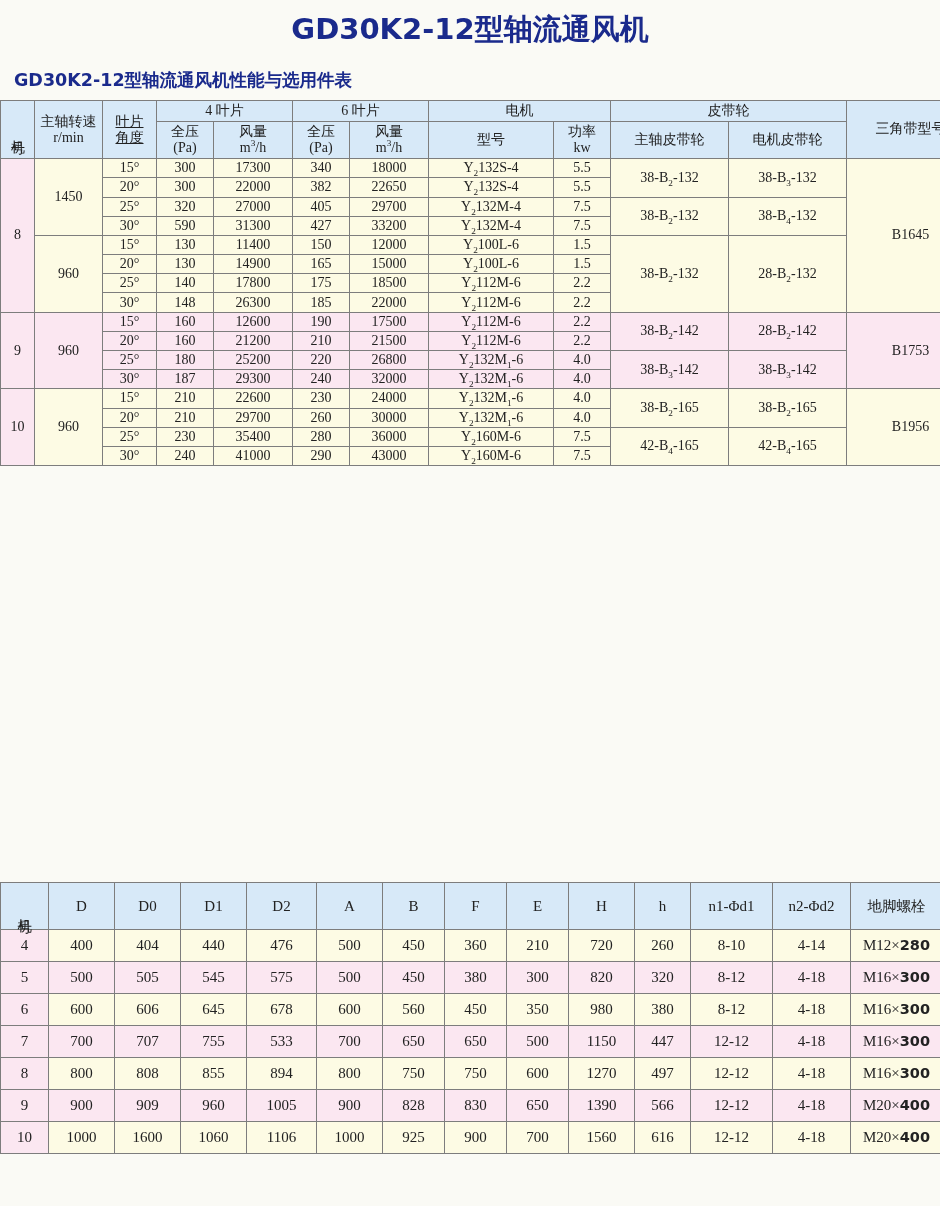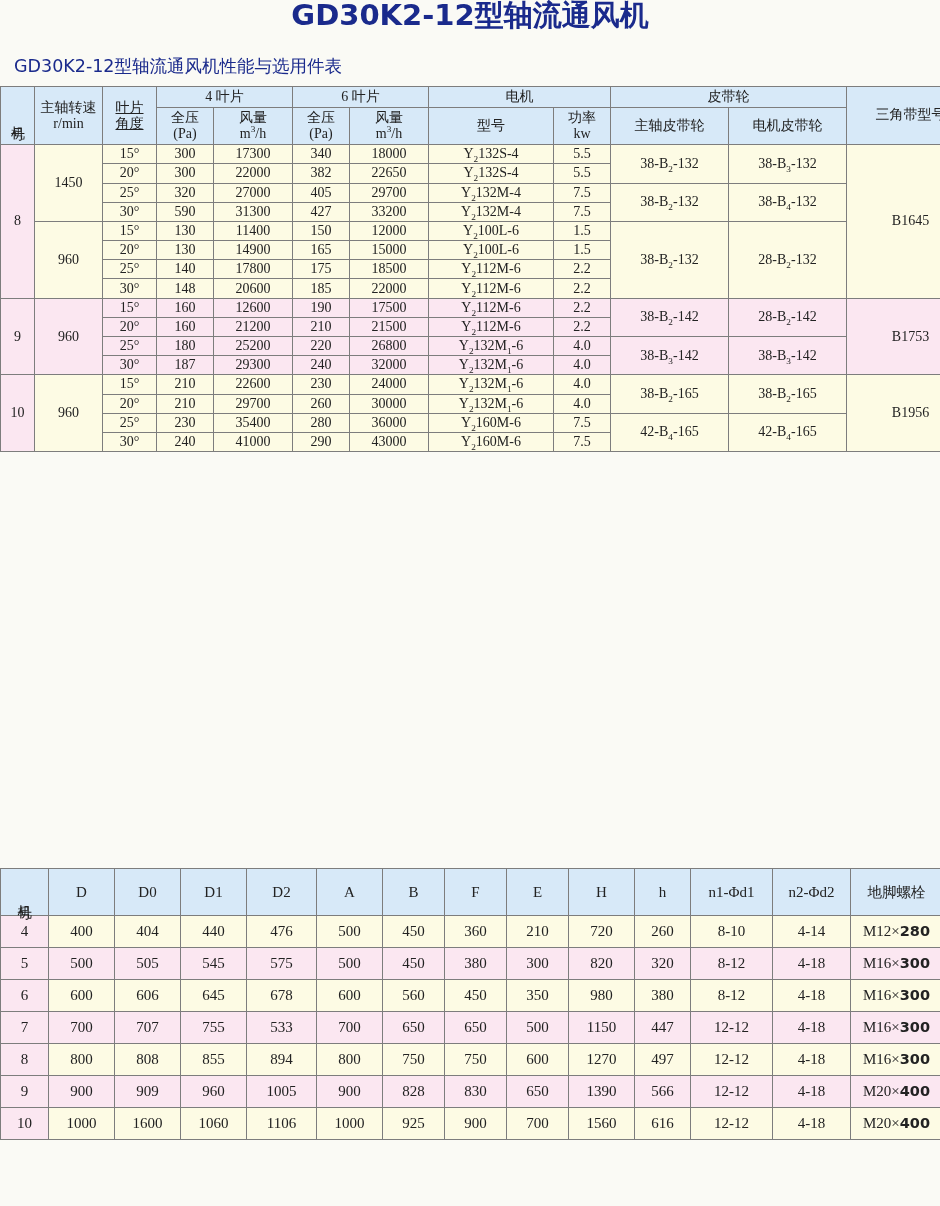--- a/index.html
+++ b/index.html
@@ -22,25 +22,26 @@
   }
 
   
   .main-title {
     text-align: center;
     font-family: "DejaVu Sans", sans-serif;
     font-weight: bold;
     font-size: 29px;
     color: #1a2a8c;
     letter-spacing: 0px;
+    padding-top: 14px;
     line-height: 1.1;
   }
   .section-title {
     font-family: "DejaVu Sans", sans-serif;
-    font-weight: normal;
+    font-weight: bold;
     font-size: 17.5px;
     color: #1a2a8c;
     margin: 22px 0 8px 14px;
   }
   .section-title.second {
     margin-top: 14px;
   }
 
   
   table.grid {
@@ -262,21 +263,21 @@
           <td class="cream">140</td>
           <td class="cream">17800</td>
           <td class="cream">175</td>
           <td class="cream">18500</td>
           <td class="cream">Y<sub>2</sub>112M-6</td>
           <td class="cream">2.2</td>
         </tr>
         <tr>
           <td class="cream">30°</td>
           <td class="cream">148</td>
-          <td class="cream">20600</td>
+          <td class="cream">26300</td>
           <td class="cream">185</td>
           <td class="cream">22000</td>
           <td class="cream">Y<sub>2</sub>112M-6</td>
           <td class="cream">2.2</td>
         </tr>
         <tr>
           <td class="machine-col" rowspan="4">9</td>
           <td class="pink" rowspan="4">960</td>
           <td class="pink">15°</td>
           <td class="pink">160</td>

